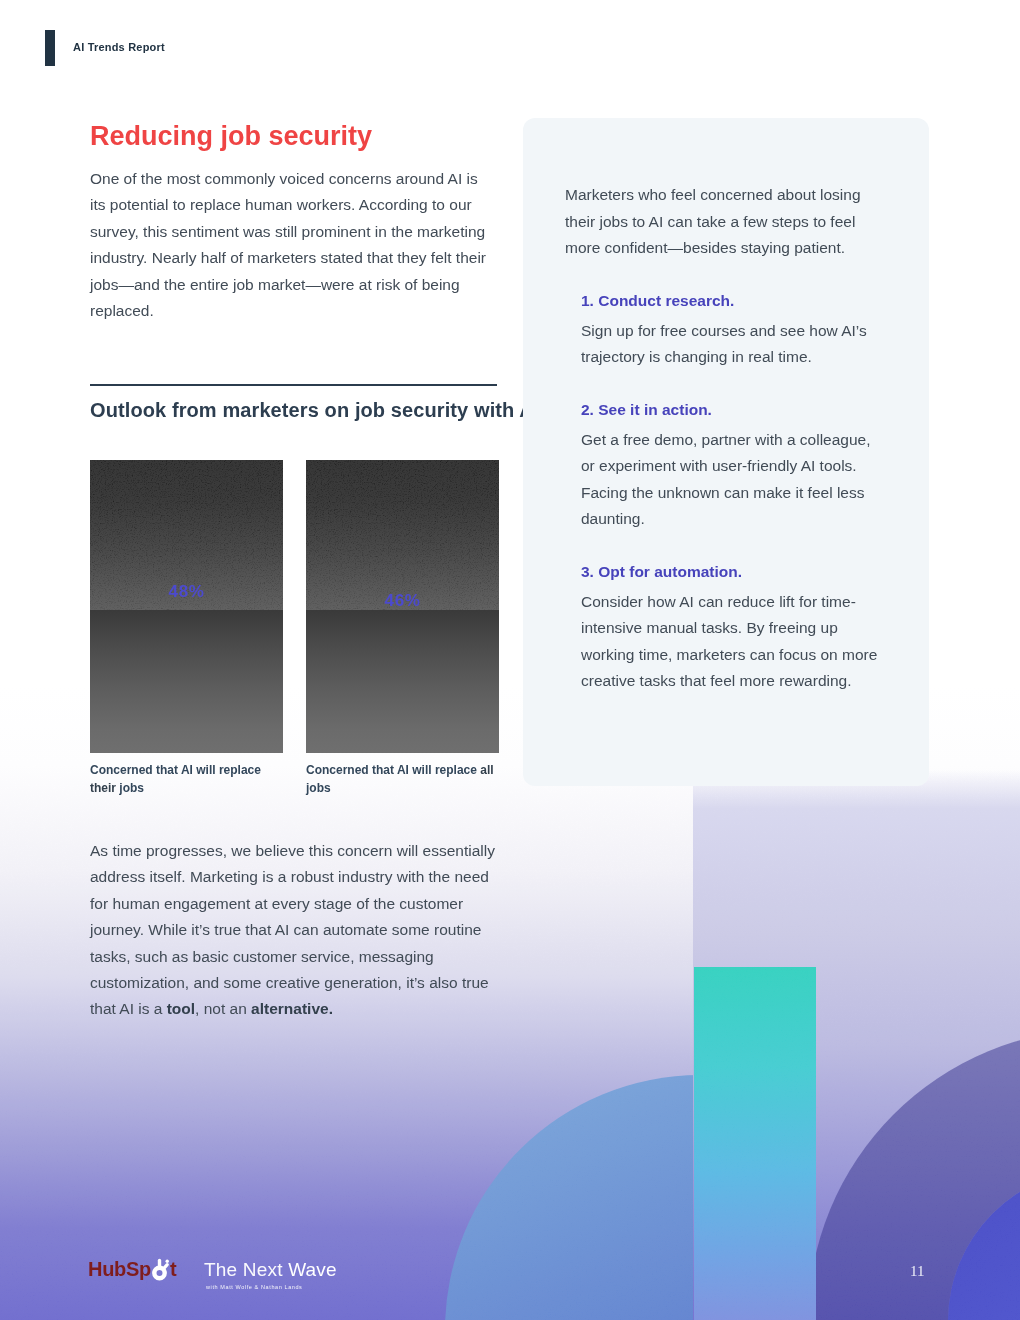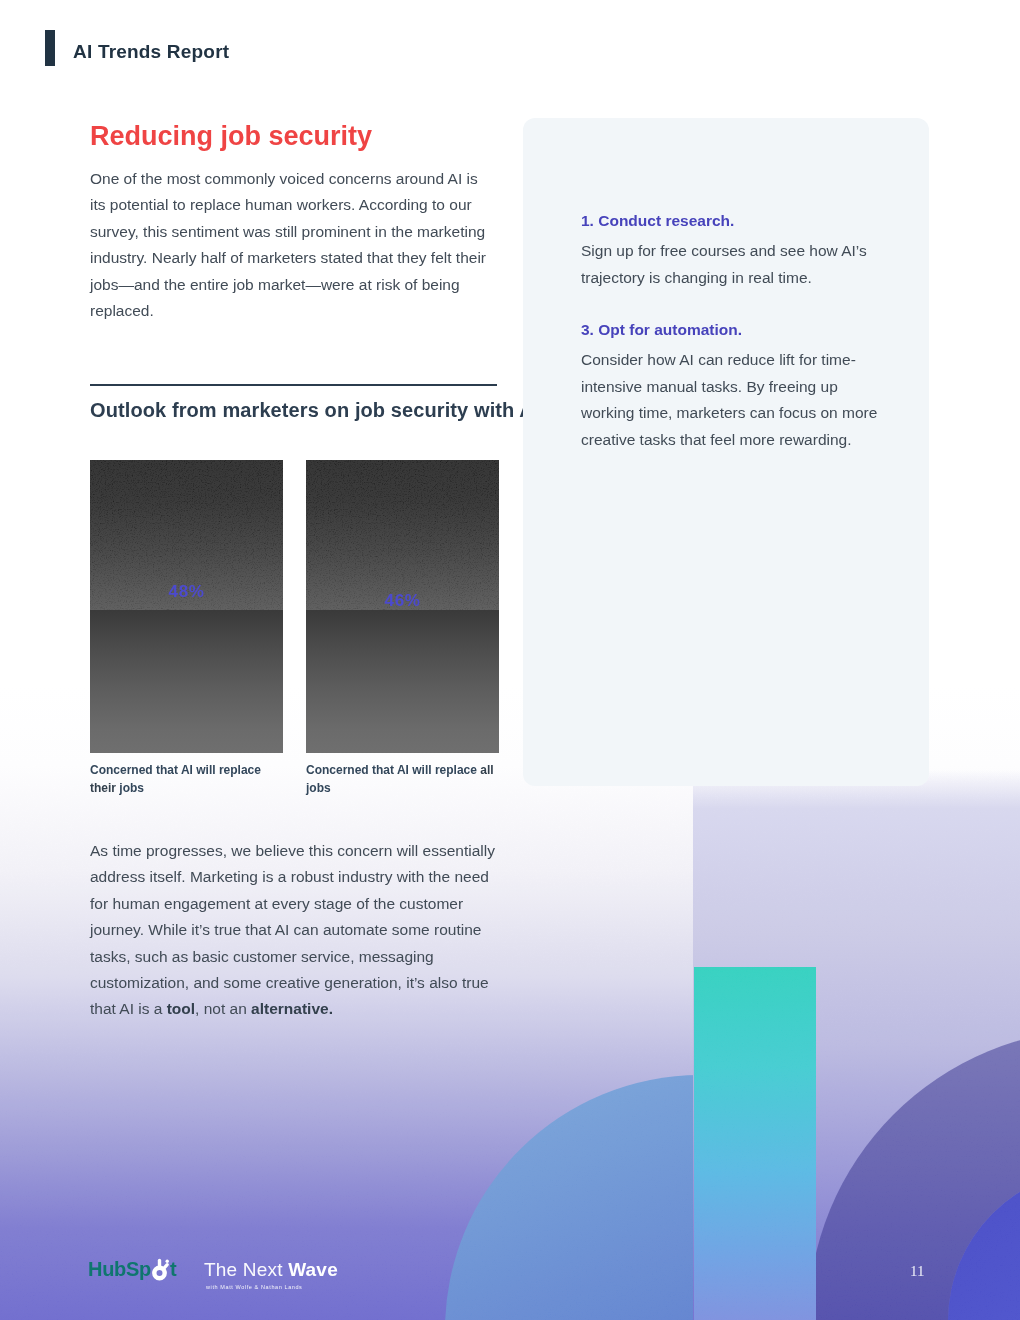--- a/index.html
+++ b/index.html
@@ -37,21 +37,21 @@
     box-sizing:border-box;
   }
   .bg-teal-col{
     position:absolute;left:694px;top:967px;width:122px;height:353px;z-index:4;
     background:linear-gradient(180deg,
       #2ed0be 0%, #3ecbd0 28%, #55b7e3 58%, #6a9fe3 82%, #7a8ede 100%);
   }
   .grain{position:absolute;left:0;top:600px;width:1020px;height:720px;z-index:5;opacity:.055;pointer-events:none;}
   
   .hdr-bar{position:absolute;left:45px;top:30px;width:10px;height:36px;background:#213343;z-index:10;}
-  .hdr-title{position:absolute;left:73px;top:41px;font-size:19px;font-weight:bold;color:#213343;z-index:10;letter-spacing:.2px;}
+  .hdr-title{position:absolute;left:73px;top:41px;font-size:11px;font-weight:bold;color:#213343;z-index:10;letter-spacing:.2px;}
   
   .title{position:absolute;left:90px;top:120px;margin:0;font-size:27px;line-height:1.2;font-weight:bold;color:#ef4444;z-index:10;}
   .body-text{font-size:15.5px;line-height:26.4px;color:#414b56;margin:0;z-index:10;}
   .intro{position:absolute;left:90px;top:166px;width:404px;}
   .divider{position:absolute;left:90px;top:384px;width:407px;height:1.5px;background:#2b3c4d;border:0;margin:0;z-index:10;}
   .chart-title{position:absolute;left:90px;top:399px;margin:0;font-size:20px;font-weight:bold;color:#2d3e50;z-index:10;letter-spacing:.1px;}
   .chart{position:absolute;left:90px;top:460px;width:409px;display:flex;gap:23px;z-index:10;}
   .bar-group{width:202px;}
   .bar{
     position:relative;width:193px;height:293px;overflow:hidden;
@@ -72,25 +72,25 @@
   
   .card{
     position:absolute;left:523px;top:118px;width:406px;height:668px;z-index:10;
     background:#f2f6f9;border-radius:12px;box-sizing:border-box;
     padding:64px 42px 0 42px;
   }
   .card p{margin:0;font-size:15.5px;line-height:26.5px;color:#414b56;}
   .tip{margin-top:28px;margin-left:16px;}
   .tip h3{margin:0 0 7px 0;font-size:15.5px;line-height:21px;font-weight:bold;color:#4743bb;}
   
-  .hs-logo{position:absolute;left:88px;top:1258px;z-index:11;display:flex;align-items:flex-end;color:#0f766e;font-weight:800;font-size:20px;letter-spacing:-.3px;}
+  .hs-logo{position:absolute;left:88px;top:1258px;z-index:11;display:flex;align-items:flex-end;color:#7f1d1d;font-weight:800;font-size:20px;letter-spacing:-.3px;}
   .hs-logo svg{margin:0 .5px -1px .5px;}
   .nw-logo{position:absolute;left:204px;top:1259px;z-index:11;color:#fff;font-size:19px;letter-spacing:.2px;}
   .nw-light{font-weight:normal;opacity:.96;text-align:right;}
-  .nw-bold{font-weight:700;text-align:center;}
+  .nw-bold{font-weight:400;text-align:center;}
   .nw-tag{position:absolute;left:206px;top:1284px;z-index:11;color:rgba(255,255,255,.92);font-size:5.5px;letter-spacing:.6px;}
   .page-num{position:absolute;left:910px;top:1263px;z-index:11;color:#eef0f8;font-family:"Liberation Serif","DejaVu Serif",serif;font-size:15px;}
 </style>
 </head>
 <body>
 
 <div class="page">
 
   <div class="bg-base"></div>
   <div class="bg-circle"></div>
@@ -138,23 +138,28 @@
         </svg>
         <span class="pct pct-2">46%</span>
       </div>
       <p class="caption"><span>Concerned that AI will replace </span><b>all</b><span> jobs</span></p>
     </div>
   </div>
 
   <p class="body-text closing"><span>As time progresses, we believe this concern will essentially address itself. Marketing is a robust industry with the need for human engagement at every stage of the customer journey. While it’s true that AI can automate some routine tasks, such as basic customer service, messaging customization, and some creative generation, it’s also true that AI is a </span><b>tool</b><span>, not an </span><b>alternative.</b></p>
 
   <aside class="card">
+    <p>Marketers who feel concerned about losing their jobs to AI can take a few steps to feel more confident—besides staying patient.</p>
     <div class="tip">
       <h3>1. Conduct research.</h3>
       <p>Sign up for free courses and see how AI’s trajectory is changing in real time.</p>
+    </div>
+    <div class="tip">
+      <h3>2. See it in action.</h3>
+      <p>Get a free demo, partner with a colleague, or experiment with user-friendly AI tools. Facing the unknown can make it feel less daunting.</p>
     </div>
     <div class="tip">
       <h3>3. Opt for automation.</h3>
       <p>Consider how AI can reduce lift for time-intensive manual tasks. By freeing up working time, marketers can focus on more creative tasks that feel more rewarding.</p>
     </div>
   </aside>
 
   <div class="hs-logo">
     <span>HubSp</span>
       <svg width="18" height="24" viewBox="0 0 18 24">

